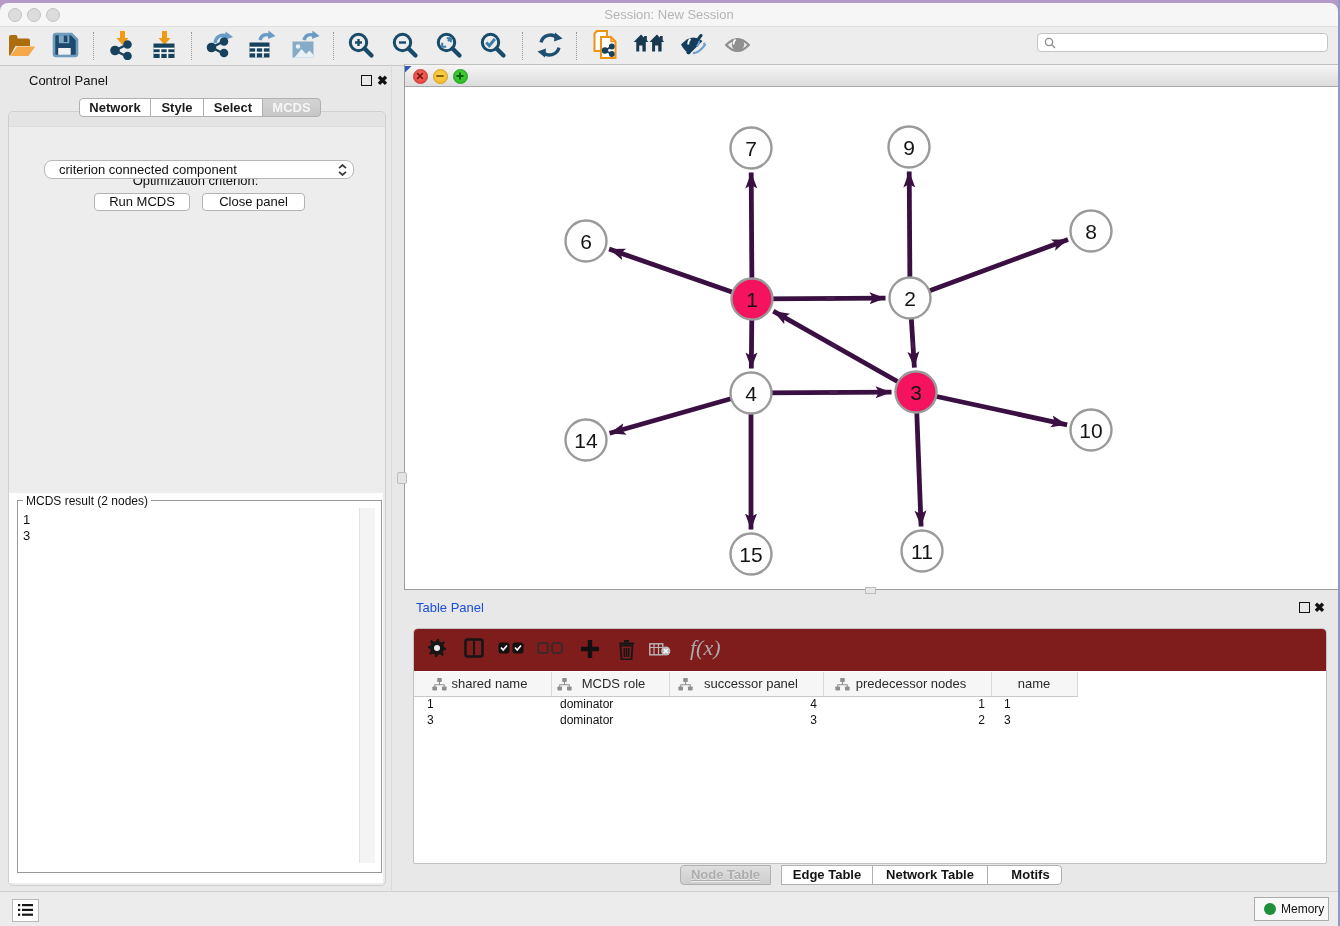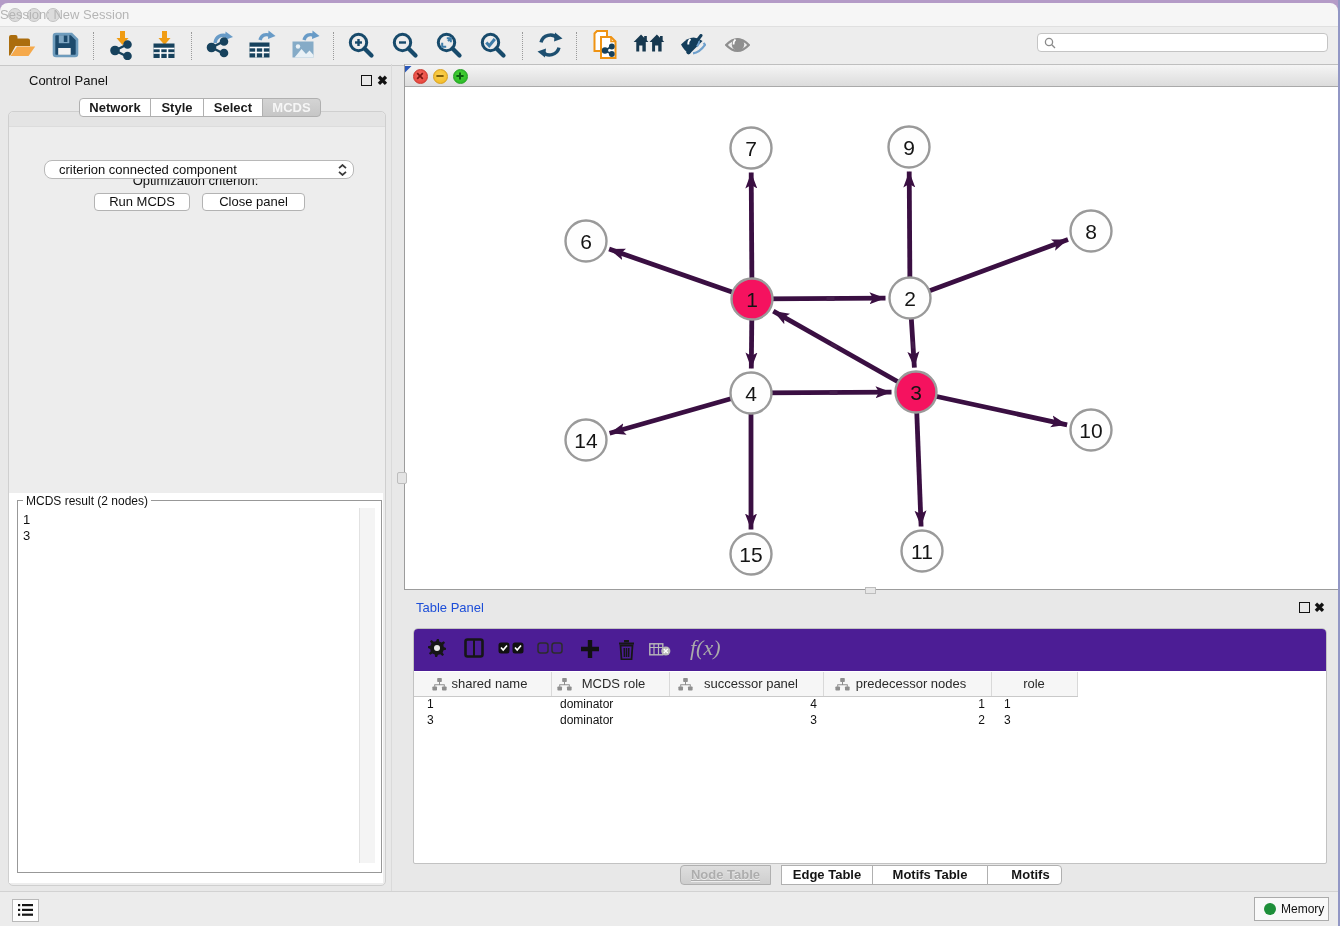--- a/index.html
+++ b/index.html
@@ -3,21 +3,21 @@
 <meta charset="utf-8">
 <style>
   html,body{margin:0;padding:0;}
   body{width:1340px;height:926px;overflow:hidden;font-family:"Liberation Sans",sans-serif;background:#e8e8e8;}
   .abs{position:absolute;}
   #screen{position:relative;width:1340px;height:926px;background:#e8e8e8;}
   #purple{left:0;top:0;width:1340px;height:26px;border-radius:0 0 0 0;background:#b49bc7;}
   #rightedge{right:0;top:0;width:2px;height:926px;background:#9297c5;z-index:50;}
   #titlebar{left:0;top:3px;width:1338px;height:23px;background:#f6f6f6;border-radius:8px 8px 0 0;}
   .dot{width:12px;height:12px;border-radius:50%;background:#dcdcdc;border:1px solid #c3c3c3;top:5px;}
-  #wtitle{width:100%;top:4px;font-size:13px;color:#b5b5b5;}
+  #wtitle{width:100%;text-align:center;top:4px;font-size:13px;color:#b5b5b5;}
   #toolbar{left:0;top:26px;width:1338px;height:38px;background:#ededed;border-top:1px solid #e0e0e0;border-bottom:1px solid #c8c8c8;}
   .tsep{top:5px;width:1px;height:28px;border-left:1px dotted #9a9a9a;}
   #searchbox{left:1037px;top:33px;width:289px;height:17px;background:#fff;border:1px solid #c4c4c4;border-radius:4px;}
   
   #cptitle{left:29px;top:73px;font-size:13px;color:#111;}
   .winsq{width:9px;height:9px;border:1.5px solid #111;background:transparent;}
   .winx{font-size:13px;font-weight:bold;color:#111;}
   .tabseg{top:98px;height:17px;font-size:13px;font-weight:bold;color:#1a1a1a;text-align:center;background:#fff;border:1px solid #b0b0b0;line-height:17px;}
   #cpcontainer{left:8px;top:111px;width:376px;height:773px;border:1px solid #cfcfcf;border-radius:5px;background:#ededed;}
   #cpwhite{left:9px;top:493px;width:374px;height:390px;background:#ffffff;}
@@ -28,21 +28,21 @@
   #fslegend{left:23px;top:494px;background:#fff;padding:0 3px;font-size:12px;color:#111;}
   #fsscroll{left:359px;top:508px;width:15px;height:355px;background:#f4f4f4;border-left:1px solid #e2e2e2;}
   
   #netwin{left:404px;top:64px;width:933px;height:524px;border:1px solid #9c9c9c;border-top:1px solid #bfbfbf;background:#fff;}
   #nettitle{left:0;top:0;width:100%;height:21px;background:linear-gradient(#f5f5f5,#dcdcdc);border-bottom:1px solid #a9a9a9;}
   .tl{width:13px;height:13px;border-radius:50%;top:4px;}
   #netname{width:100%;text-align:center;top:4px;font-size:13px;font-weight:bold;color:#2e2e2e;}
   
   #tptitle{left:416px;top:600px;font-size:13px;color:#1d4ed8;}
   #tpcontainer{left:413px;top:628px;width:912px;height:234px;border:1px solid #c2c2c2;border-radius:5px 5px 2px 2px;background:#fff;overflow:hidden;}
-  #tptoolbar{left:0;top:0;width:100%;height:42px;background:#4c1d95;}
+  #tptoolbar{left:0;top:0;width:100%;height:42px;background:#7f1d1d;}
   #thead{left:0;top:43px;width:664px;height:24px;background:#f6f6f6;border-bottom:1px solid #c9c9c9;}
   .th{top:0;height:24px;font-size:13px;color:#2a2a2a;line-height:24px;text-align:center;border-right:1px solid #d9d9d9;}
   .treeic{top:6px;}
   .td{font-size:12px;color:#111;}
   
   .btab{top:865px;height:18px;background:#fff;border:1px solid #b0b0b0;font-size:13px;font-weight:bold;color:#141414;text-align:center;line-height:18px;}
   #statusbar{left:0;top:891px;width:1338px;height:35px;background:#ececec;border-top:1px solid #d2d2d2;}
   #listbtn{left:12px;top:899px;width:25px;height:21px;background:#fdfdfd;border:1px solid #b9b9b9;}
   #membtn{left:1254px;top:897px;width:73px;height:22px;background:#f9f9f9;border:1px solid #ababab;font-size:12px;color:#111;}
 </style>
@@ -366,37 +366,37 @@
       <div class="abs th" style="left:255px;width:154px;text-indent:10px;">successor panel</div>
       <svg class="abs treeic" style="left:421px;" width="15" height="13" viewBox="0 0 15 13">
           <g fill="#8e8e8e">
             <rect x="5.2" y="0" width="4.6" height="4" rx="0.8"></rect>
             <rect x="0.4" y="8.5" width="4.6" height="4" rx="0.8"></rect>
             <rect x="10" y="8.5" width="4.6" height="4" rx="0.8"></rect>
             <path d="M7 4 h1 v2.5 h-1 z M2.3 6.3 h10.4 v1 h-10.4 z M2.2 6.8 h1 v2 h-1 z M11.8 6.8 h1 v2 h-1 z"></path>
           </g>
         </svg>
       <div class="abs th" style="left:409px;width:168px;text-indent:8px;">predecessor nodes</div>
-      <div class="abs th" style="left:577px;width:86px;">role</div>
+      <div class="abs th" style="left:577px;width:86px;">name</div>
     </div>
     <div class="abs td" style="left:13px;top:68px;">1</div>
     <div class="abs td" style="left:146px;top:68px;">dominator</div>
     <div class="abs td" style="left:255px;top:68px;width:148px;text-align:right;">4</div>
     <div class="abs td" style="left:409px;top:68px;width:162px;text-align:right;">1</div>
     <div class="abs td" style="left:590px;top:68px;">1</div>
     <div class="abs td" style="left:13px;top:84px;">3</div>
     <div class="abs td" style="left:146px;top:84px;">dominator</div>
     <div class="abs td" style="left:255px;top:84px;width:148px;text-align:right;">3</div>
     <div class="abs td" style="left:409px;top:84px;width:162px;text-align:right;">2</div>
     <div class="abs td" style="left:590px;top:84px;">3</div>
   </div>
 
   <div class="abs btab" style="left:680px;width:89px;border-radius:4px 0 0 4px;background:linear-gradient(#dedede,#cecece);color:#adadad;text-shadow:0 1px 0 #eee;text-decoration:underline;">Node Table</div>
   <div class="abs btab" style="left:781px;width:90px;">Edge Table</div>
-  <div class="abs btab" style="left:872px;width:114px;">Motifs Table</div>
+  <div class="abs btab" style="left:872px;width:114px;">Network Table</div>
   <div class="abs btab" style="left:987px;width:61px;border-radius:0 4px 4px 0;padding-left:12px;">Motifs</div>
 
   <div class="abs" style="left:391px;top:64px;width:1px;height:827px;background:#dadada;"></div>
   <div class="abs" style="left:397px;top:472px;width:8px;height:10px;background:#e4e4e4;border:1px solid #bdbdbd;border-radius:2px;"></div>
   <div class="abs" id="statusbar"></div>
   <div class="abs" id="listbtn">
     <svg class="abs" style="left:5px;top:3px;" width="15" height="14" viewBox="0 0 15 14">
       <g fill="#161616">
         <rect x="0" y="1" width="2.2" height="2.2"></rect>
           <rect x="4" y="1" width="11" height="2.2"></rect>

